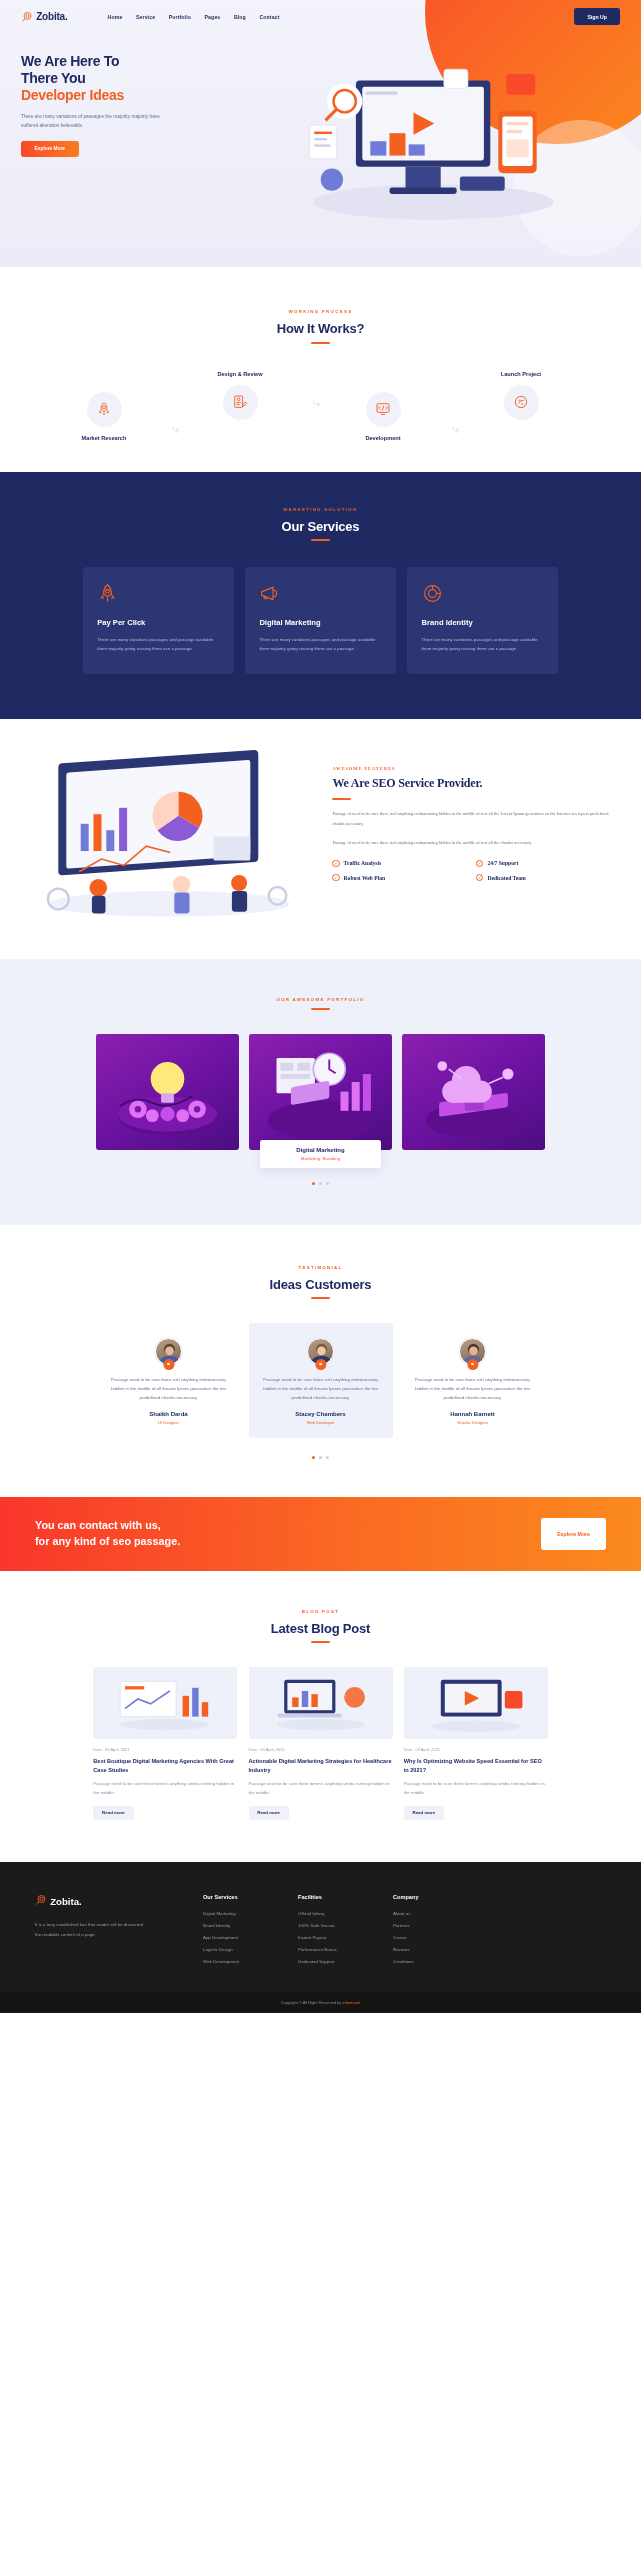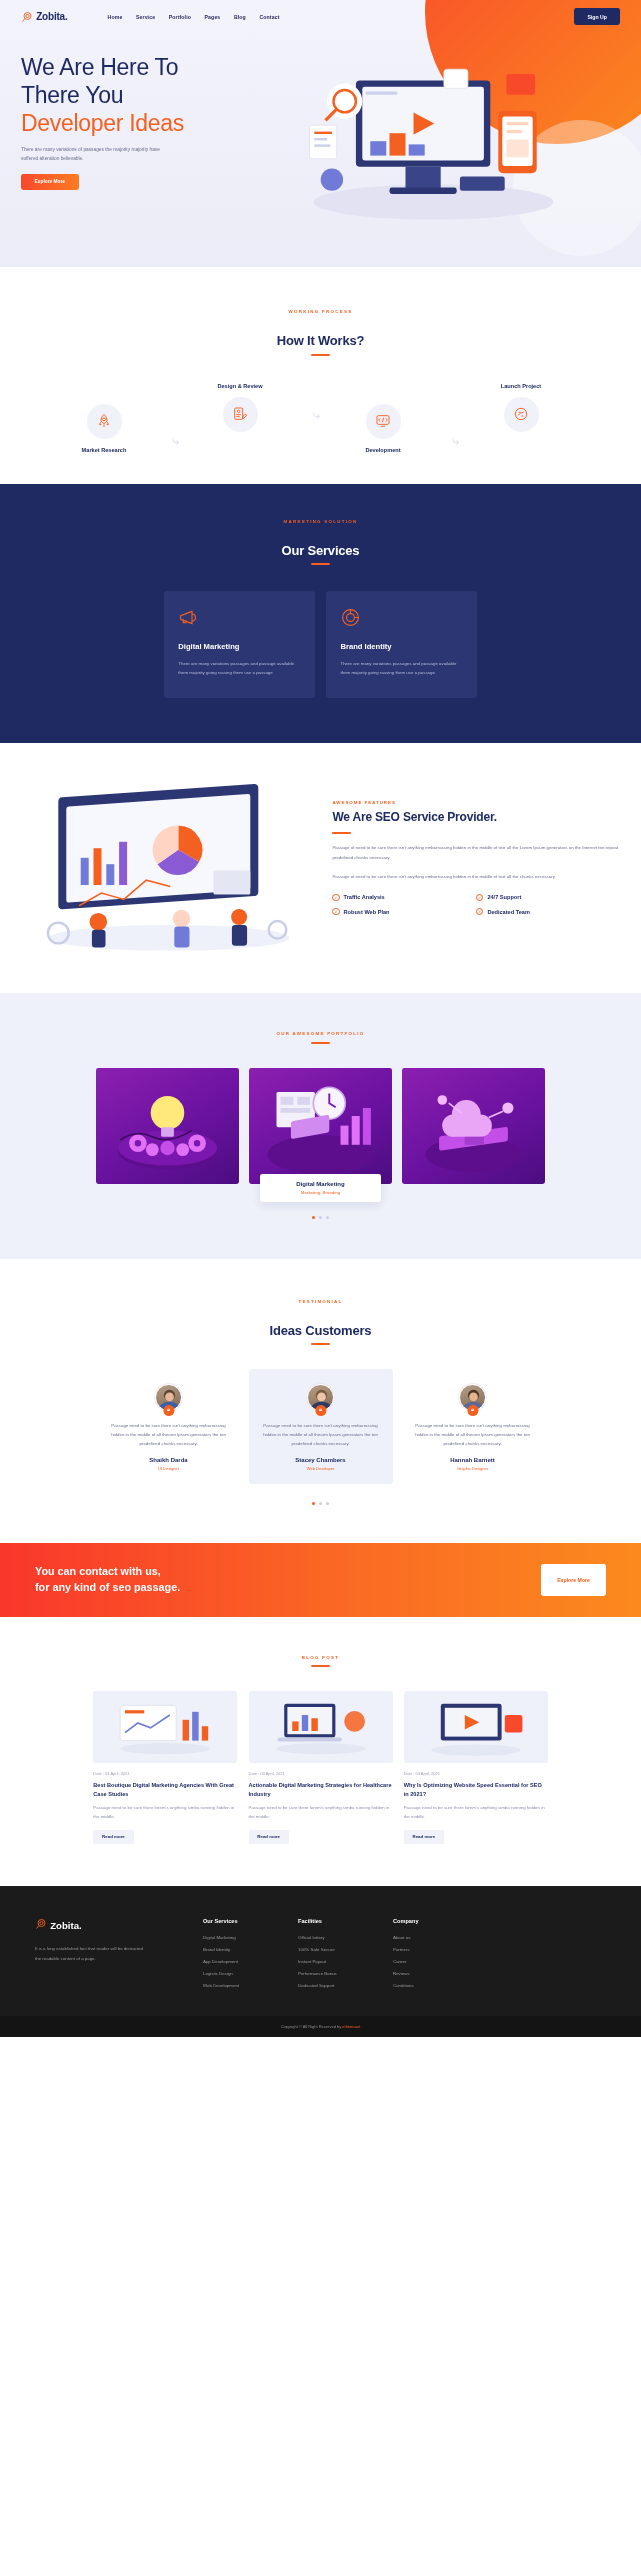--- a/index.html
+++ b/index.html
@@ -40,21 +40,21 @@
     text-decoration:none; letter-spacing:0.1px;
   }
   .signup-btn {
     margin-left:auto; background:#1f2a63; color:#fff;
     font-size:5.2px; font-weight:700; border:none;
     padding:5.6px 13px; border-radius:2.4px; cursor:pointer;
   }
   .hero-body { position:relative; z-index:4; display:flex; padding:0 21px; }
   .hero-left { width:240px; padding-top:24px; }
   .hero-h1 {
-    font-size:23px; line-height:1.22; font-weight:400; color:#1f2a63;
+    font-size:14px; line-height:1.22; font-weight:700; color:#1f2a63;
     letter-spacing:-0.3px;
   }
   .hero-h1 .accent { color:#f4601f; }
   .hero-p {
     margin-top:8px; font-size:4.8px; line-height:1.9; color:#6b6f8d;
     max-width:152px;
   }
   .btn-orange {
     display:inline-block; margin-top:10.4px;
     background:linear-gradient(90deg,#f9492b,#fb7b22);
@@ -63,21 +63,21 @@
   }
   .hero-art { flex:1; position:relative; height:200px; margin-top:13px; }
 
   
   .sec-label {
     font-size:4.4px; font-weight:700; letter-spacing:1.3px;
     color:#f4601f; text-align:center; text-transform:uppercase;
   }
   .sec-title {
     font-size:13px; font-weight:700; color:#1f2a63;
-    text-align:center; margin-top:19px; letter-spacing:-0.2px;
+    text-align:center; margin-top:7px; letter-spacing:-0.2px;
   }
   .sec-underline {
     width:19px; height:2px; background:#f4601f;
     margin:5.6px auto 0; border-radius:1.6px;
   }
 
   
   .works { background:#fff; padding:42px 0 37px; }
   .steps {
     position:relative; margin:27px auto 0; width:577px; height:64px;
@@ -99,21 +99,21 @@
   }
   .svc-card {
     width:151px; background:#2c3672; border-radius:3.2px;
     padding:16px 14.4px 21px;
   }
   .svc-icon { margin-bottom:11.2px; }
   .svc-name { font-size:7.6px; font-weight:700; margin-bottom:7.2px; }
   .svc-desc { font-size:4.4px; line-height:2.1; color:#b9bddd; }
 
   
-  .seo { background:#fff; padding:38px 21px 40px; display:flex; gap:14.4px; }
+  .seo { background:#fff; padding:28px 21px 40px; display:flex; gap:14.4px;font-family:Liberation Serif, serif; }
   .seo-art { width:297px; height:172px; position:relative; }
   .seo-right { flex:1; padding-top:19px; }
   .seo-label {
     font-size:4.4px; font-weight:700; letter-spacing:1px; color:#f4601f;
   }
   .seo-h2 {
     font-size:12px; font-weight:700; color:#1f2a63; line-height:1.3;
     margin-top:4.8px; letter-spacing:-0.2px;
   }
   .seo-underline { width:19px; height:2px; background:#f4601f; margin:6.4px 0 0; border-radius:1.6px; }
@@ -346,20 +346,31 @@
 
 <section class="services">
   <div class="sec-label">MARKETING SOLUTION</div>
   <h2 class="sec-title">Our Services</h2>
   <div class="sec-underline"></div>
 
   <div class="svc-grid">
     <div class="svc-card">
       <div class="svc-icon">
         <svg width="21" height="21" viewBox="0 0 24 24" fill="none" stroke="#f4601f" stroke-width="1.3">
+          <path d="M12 2c3 2.5 4.5 6 4.5 10l-4.5 4-4.5-4C7.5 8 9 4.5 12 2z"></path>
+          <circle cx="12" cy="9.5" r="2.2"></circle>
+          <path d="M7.5 13.5 5 17l3 .5M16.5 13.5 19 17l-3 .5M12 17v4"></path>
+        </svg>
+      </div>
+      <div class="svc-name">Pay Per Click</div>
+      <div class="svc-desc">There are many variations passages and passage available them majority going rassing them use a passage</div>
+    </div>
+    <div class="svc-card">
+      <div class="svc-icon">
+        <svg width="21" height="21" viewBox="0 0 24 24" fill="none" stroke="#f4601f" stroke-width="1.3">
           <path d="M3 10v4l13 5V5L3 10z"></path>
             <path d="M16 8a4 4 0 010 8"></path>
           <path d="M6 14v4h3v-3"></path>
         </svg>
       </div>
       <div class="svc-name">Digital Marketing</div>
       <div class="svc-desc">There are many variations passages and passage available them majority going rassing them use a passage</div>
     </div>
     <div class="svc-card">
       <div class="svc-icon">
@@ -561,20 +572,21 @@
 <section class="cta">
   <div class="cta-text">
     <span>You can contact with us,</span><br>
     <span>for any kind of seo passage.</span>
   </div>
   <button class="cta-btn">Explore More</button>
 </section>
 
 <section class="blog">
   <div class="sec-label">BLOG POST</div>
+  <h2 class="sec-title">Latest Blog Post</h2>
   <div class="sec-underline"></div>
 
   <div class="blog-grid">
     <article class="blog-card">
       <div class="blog-img">
         <svg width="144" height="72" viewBox="0 0 180 90">
           <rect x="34" y="18" width="70" height="44" rx="3" fill="#fff" stroke="#dde0ef"></rect>
           <rect x="40" y="24" width="24" height="4" fill="#f4601f"></rect>
           <polyline points="40,52 56,40 72,46 96,30" fill="none" stroke="#6f7bd6" stroke-width="2"></polyline>
           <rect x="112" y="36" width="8" height="26" fill="#f4601f"></rect>

